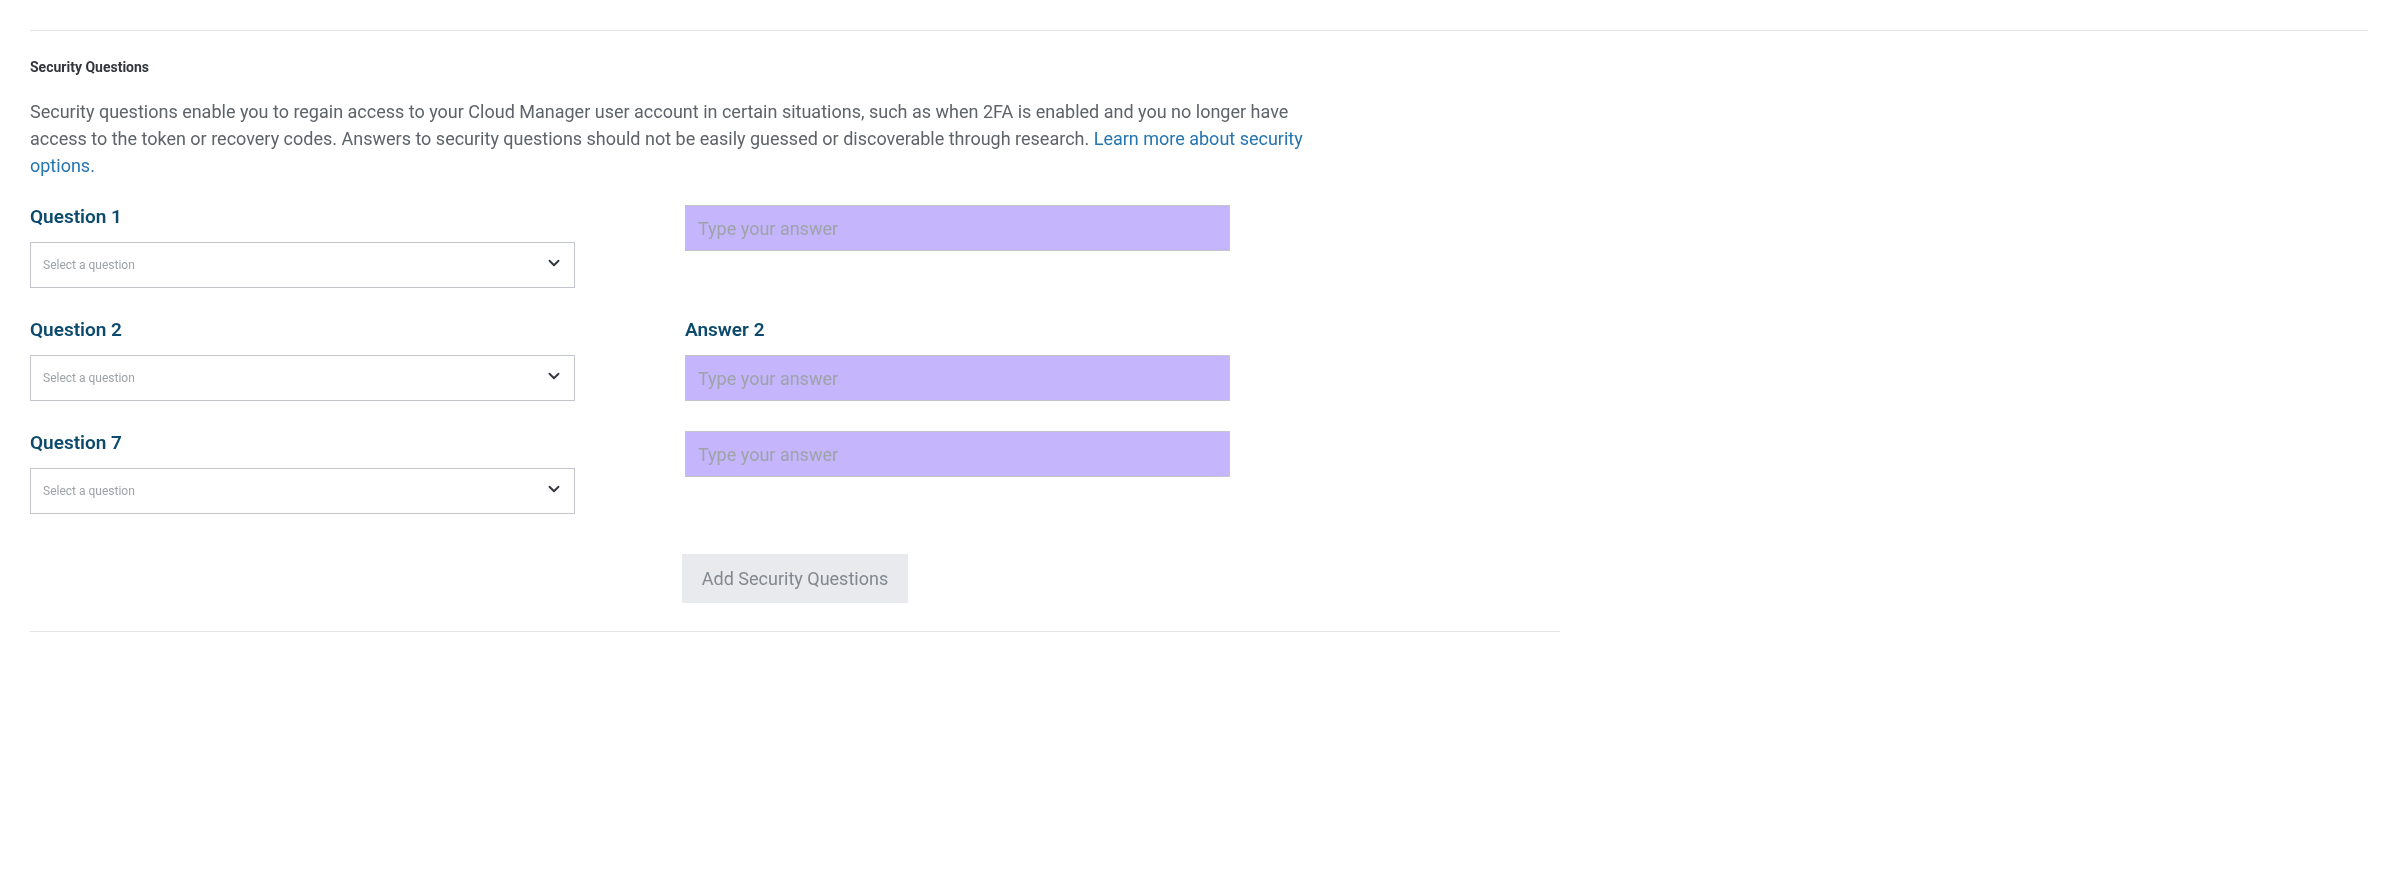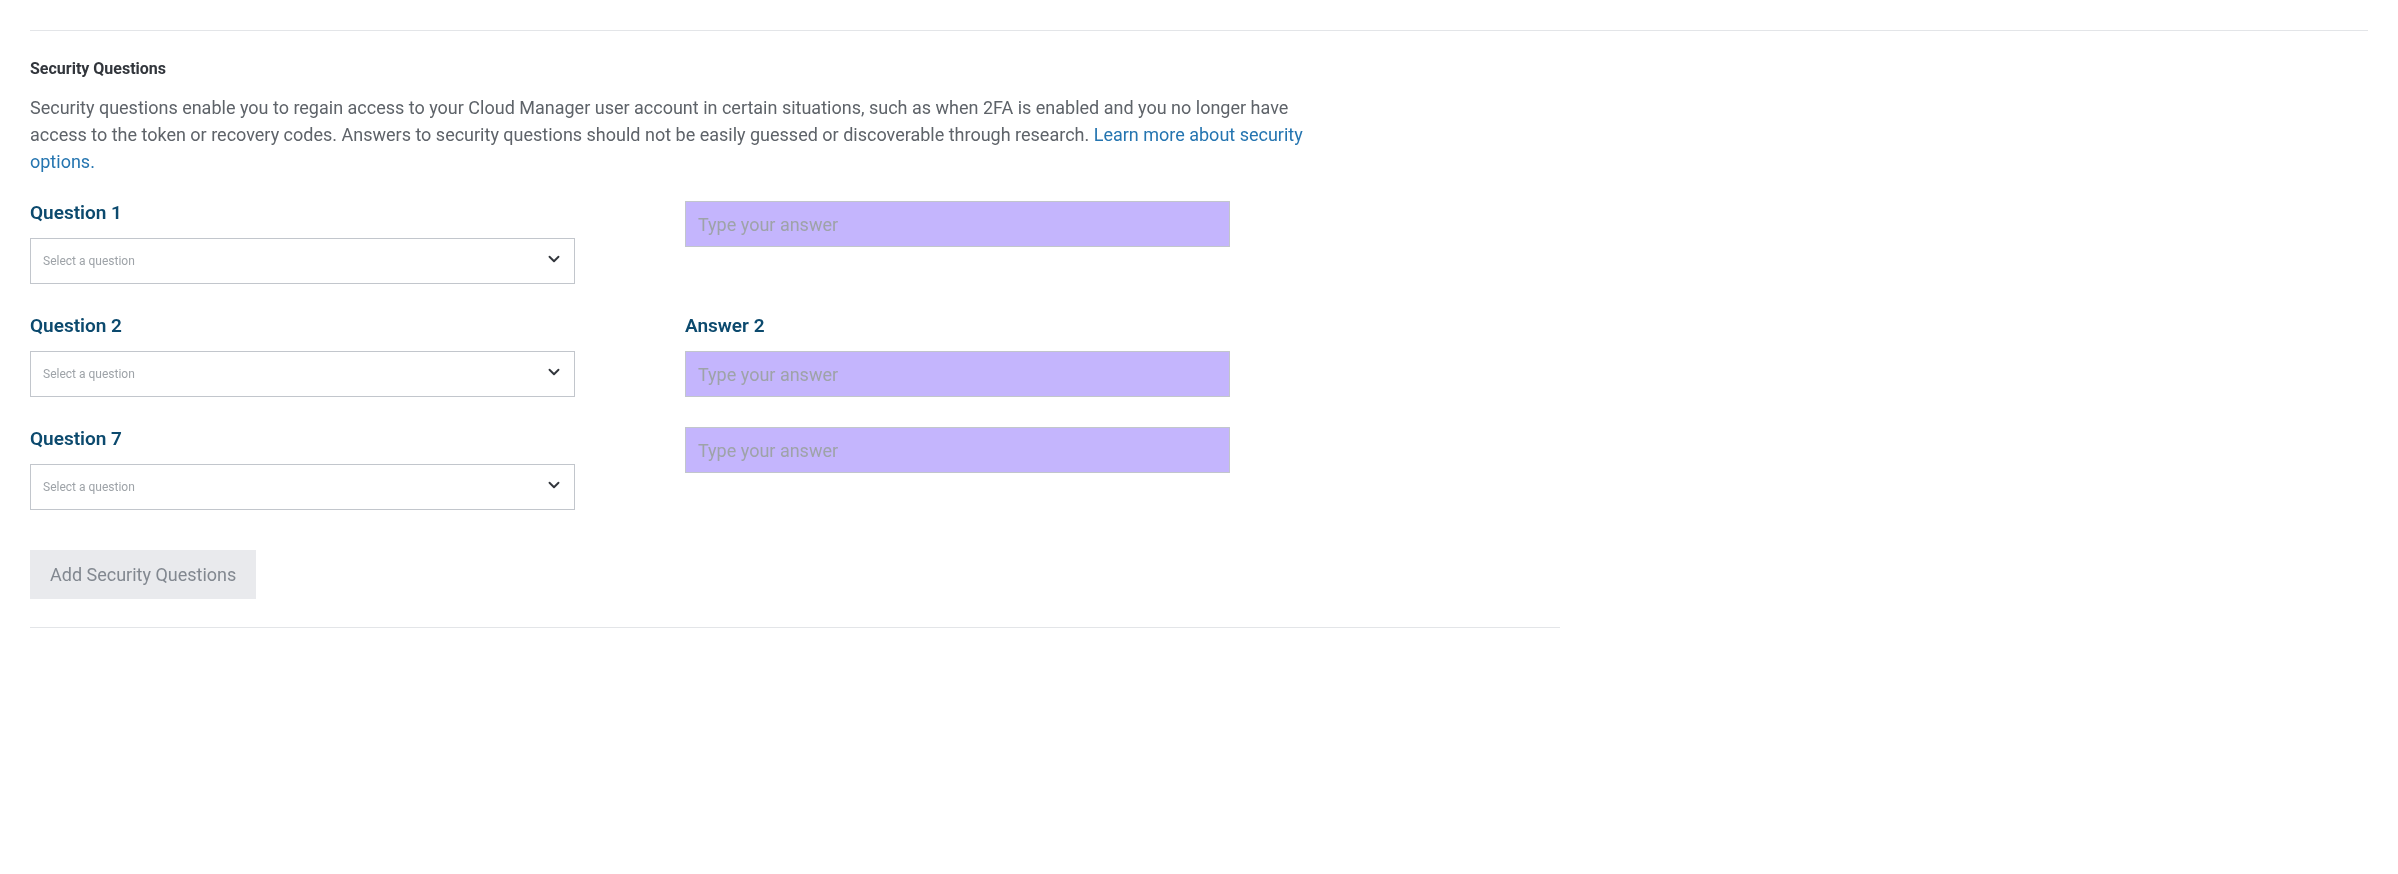--- a/index.html
+++ b/index.html
@@ -14,24 +14,24 @@
       width: 2398px;
     }
     .container {
       padding: 30px 30px 0 30px;
     }
     .divider-top {
       border-top: 1px solid #e3e5e8;
       margin-bottom: 28px;
     }
     .section-title {
-      font-size: 16px;
+      font-size: 14px;
       font-weight: 700;
       color: #32363c;
-      margin-bottom: 16px;
+      margin-bottom: 23px;
     }
     .section-description {
       font-size: 18px;
       line-height: 1.5;
       color: #5e6369;
       max-width: 1280px;
       margin-bottom: 26px;
     }
     .link {
       color: #2575b0;
@@ -88,21 +88,21 @@
       padding: 0 12px;
       outline: none;
       font-family: inherit;
       color: #333;
     }
     .text-input::placeholder {
       color: #9ea3a8;
     }
     .actions {
       display: flex;
-      justify-content: flex-start;
+      justify-content: center;
       max-width: 1530px;
       margin-bottom: 28px;
     }
     .add-button {
       background: #e9eaed;
       border: none;
       color: #828890;
       font-size: 18px;
       padding: 14px 20px;
       cursor: not-allowed;

